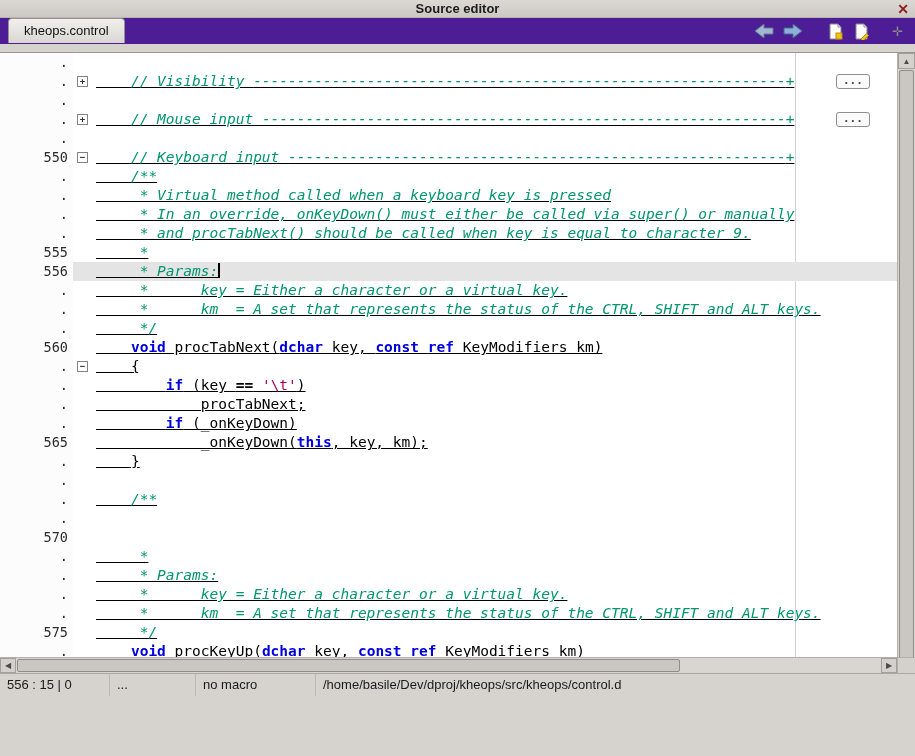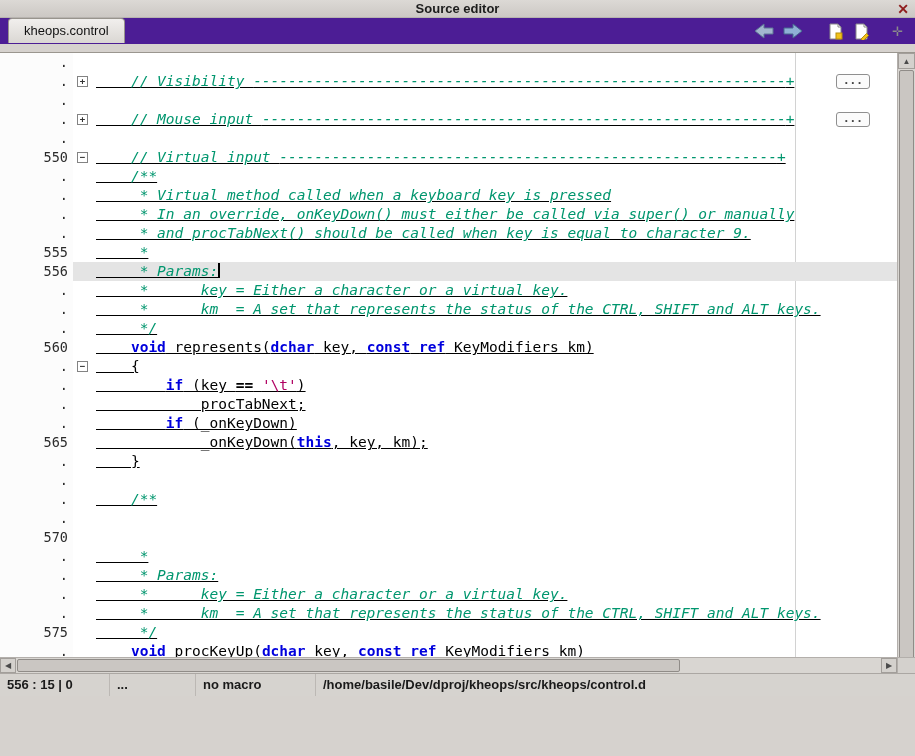--- a/index.html
+++ b/index.html
@@ -50,21 +50,21 @@
   
   .hscrollrow { height:16px; display:flex; background:#d9d6d2; border-top:1px solid #b3afab; }
   .hscroll { position:relative; width:897px; height:15px; }
   .hbtn { position:absolute; top:0; width:16px; height:15px; background:#d4d1cd; border:1px solid #a29e9a; color:#4a4a4a; font-size:8px; text-align:center; line-height:14px; }
   .hbtn.left { left:0; }
   .hbtn.right { right:0; }
   .hthumb { position:absolute; left:17px; top:1px; width:663px; height:13px; background:#cac6c2; border:1px solid #908c88; border-radius:2px; }
   .corner { width:18px; height:15px; background:#d4d1cd; border-left:1px solid #b3afab; }
 
   
-  .statusbar { height:25px; background:#d6d3cf; border-top:1px solid #aba7a3; display:flex; align-items:center; font-size:13px; color:#1a1a1a;font-weight:bold; }
+  .statusbar { height:25px; background:#d6d3cf; border-top:1px solid #aba7a3; display:flex; align-items:center; font-size:13px; color:#1a1a1a; }
   .sb { padding:0 7px; border-right:1px solid #bcb8b4; height:100%; display:flex; align-items:center; }
   .sb.p1 { width:110px; }
   .sb.p2 { width:86px; }
   .sb.p3 { width:120px; }
   .sb.p4 { flex:1; border-right:none; }
 </style>
 </head>
 <body>
 
 <div class="window">
@@ -143,21 +143,21 @@
         <div class="row">
           <div class="gut">.</div>
           <div class="foldcol"></div>
           <div class="code"></div>
         </div>
         <div class="row">
           <div class="gut">550</div>
           <div class="foldcol">
             <span class="foldbox">−</span>
           </div>
-          <div class="code"><span class="cm">    // Virtual input </span><span class="cm">---------------------------------------------------------</span><span class="cm">+</span></div>
+          <div class="code"><span class="cm">    // Keyboard input </span><span class="cm">---------------------------------------------------------</span><span class="cm">+</span></div>
         </div>
         <div class="row">
           <div class="gut">.</div>
           <div class="foldcol"></div>
           <div class="code"><span class="cm">    /**</span></div>
         </div>
         <div class="row">
           <div class="gut">.</div>
           <div class="foldcol"></div>
           <div class="code"><span class="cm">     * Virtual method called when a keyboard key is pressed</span></div>
@@ -193,21 +193,21 @@
           <div class="code"><span class="cm">     *      km  = A set that represents the status of the CTRL, SHIFT and ALT keys.</span></div>
         </div>
         <div class="row">
           <div class="gut">.</div>
           <div class="foldcol"></div>
           <div class="code"><span class="cm">     */</span></div>
         </div>
         <div class="row">
           <div class="gut">560</div>
           <div class="foldcol"></div>
-          <div class="code"><span class="pl">    </span><span class="kw">void</span><span class="pl"> represents(</span><span class="kw">dchar</span><span class="pl"> key, </span><span class="kw">const</span><span class="pl"> </span><span class="kw">ref</span><span class="pl"> KeyModifiers km)</span></div>
+          <div class="code"><span class="pl">    </span><span class="kw">void</span><span class="pl"> procTabNext(</span><span class="kw">dchar</span><span class="pl"> key, </span><span class="kw">const</span><span class="pl"> </span><span class="kw">ref</span><span class="pl"> KeyModifiers km)</span></div>
         </div>
         <div class="row">
           <div class="gut">.</div>
           <div class="foldcol">
             <span class="foldbox">−</span>
           </div>
           <div class="code"><span class="pl">    {</span></div>
         </div>
         <div class="row">
           <div class="gut">.</div>

